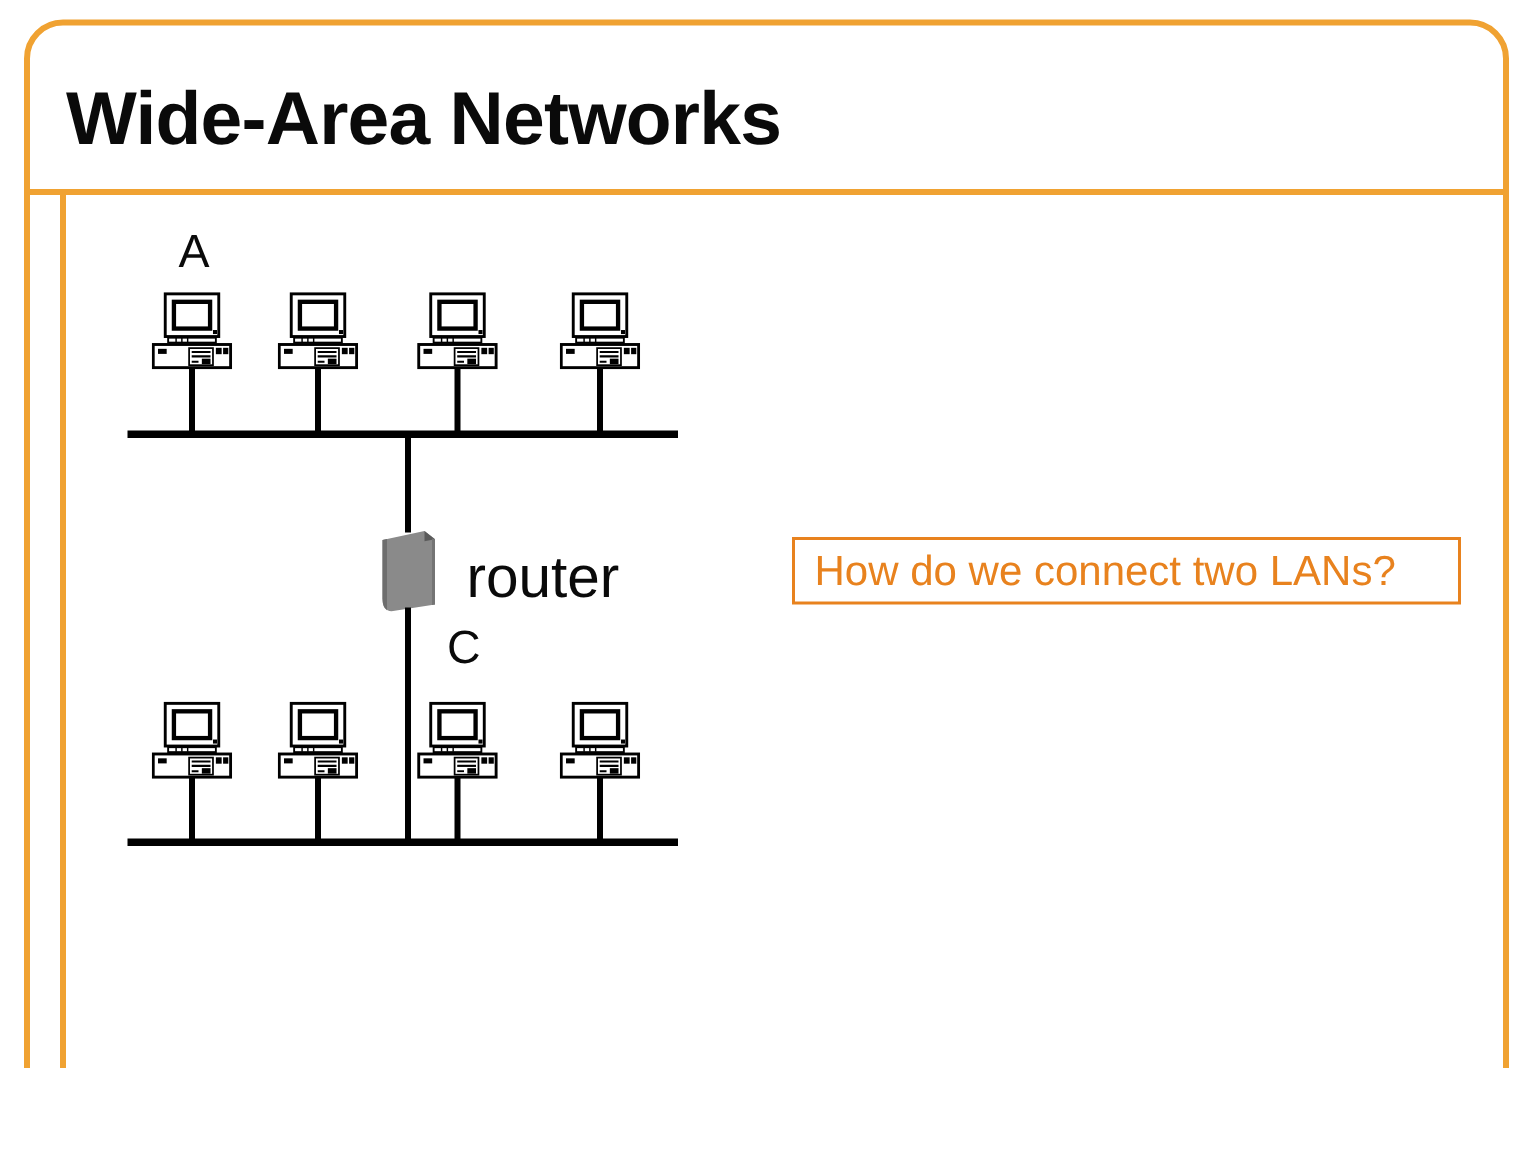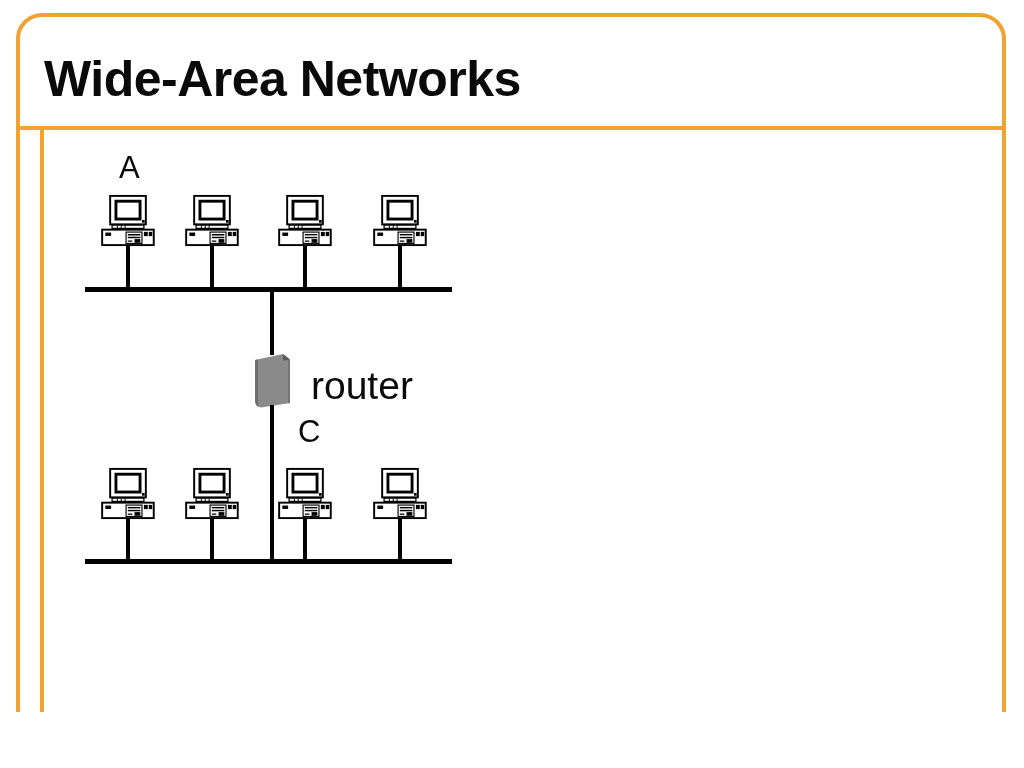--- a/index.html
+++ b/index.html
@@ -187,16 +187,17 @@
       </svg>
 
     <div class="vline stem stem-b1"></div>
     <div class="vline stem stem-b2"></div>
     <div class="vline stem stem-b3"></div>
     <div class="vline stem stem-b4"></div>
     <div class="hline bus-bottom"></div>
 
   </div>
 
+  <div class="question-box">How do we connect two LANs?</div>
 
   <span class="page-number">4</span>
 
 </div>
 
 </body></html>

